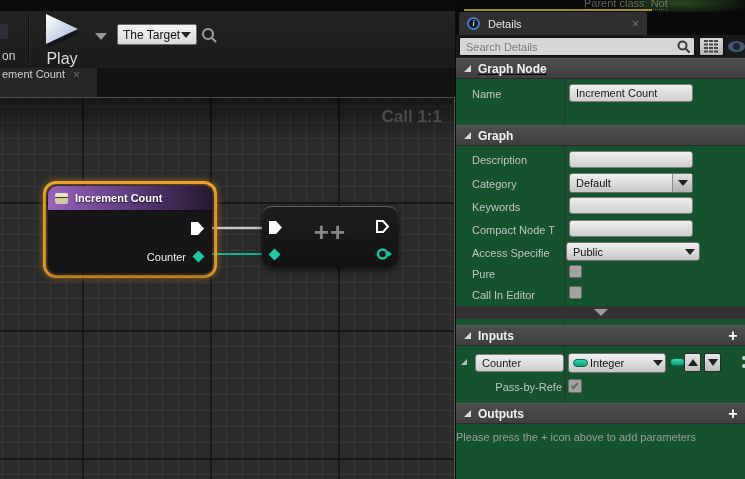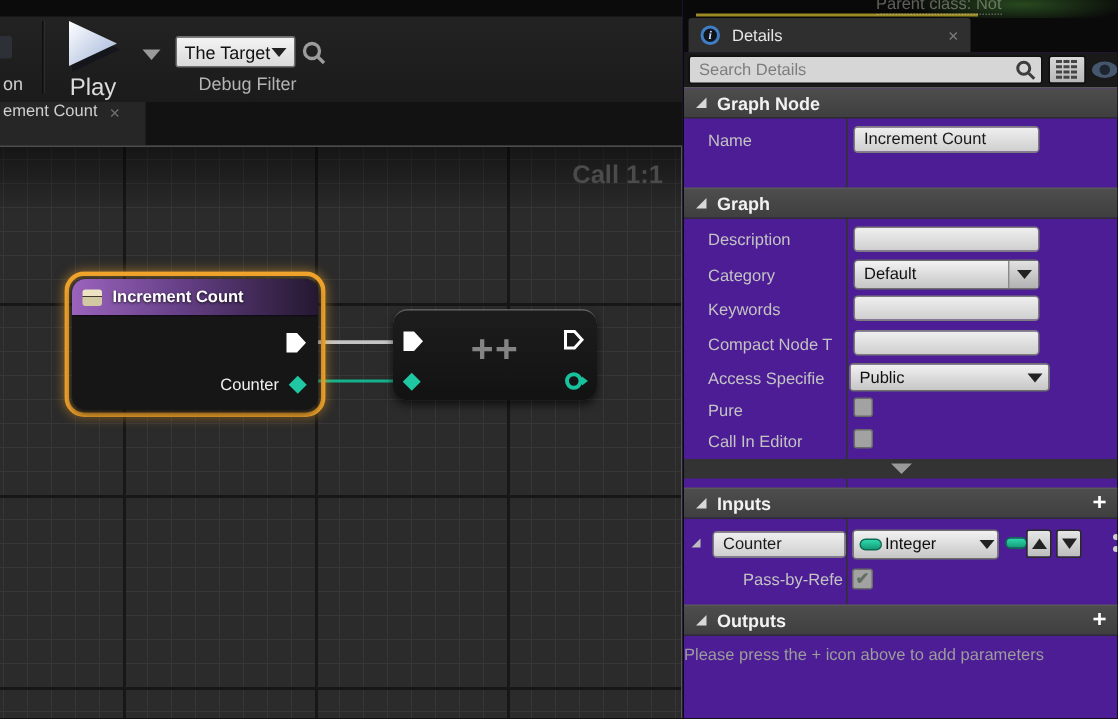--- a/index.html
+++ b/index.html
@@ -56,21 +56,21 @@
   .node-icon { width:13px; height:11px; border-radius:2px; background:linear-gradient(#ece3c2 0 4px, #3d382b 4px 5px, #d2c8a2 5px 100%); }
   .node1-title { color:#fff; font-size:11px; font-weight:bold; margin-left:7px; text-shadow:0 1px 2px rgba(0,0,0,.8); white-space:nowrap; }
   .exec-pin { width:15px; height:15px; }
   .counter-row { right:7px; bottom:10px; display:flex; align-items:center; gap:6px; }
   .counter-label { color:#efefef; font-size:11px; }
 
   .node2 { left:262px; top:108px; width:136px; height:61px; background:linear-gradient(#1d1d1d,#121212); border-radius:10px; border-top:1px solid #5e5e5e; box-shadow:0 3px 6px rgba(0,0,0,.6); }
   .pp-symbol { left:0; top:10px; width:136px; text-align:center; color:#848484; font-size:26px; font-weight:bold; letter-spacing:1px; }
 
   
-  .details { left:455px; top:0; width:290px; height:479px; background:#4c1d95; border-left:1px solid #0a0a0a; }
+  .details { left:455px; top:0; width:290px; height:479px; background:#14532d; border-left:1px solid #0a0a0a; }
   .dt-topstrip { left:0; top:0; width:290px; height:12px; background:#090909; overflow:hidden; }
   .dt-yellow-line { left:8px; top:9px; width:188px; height:2px; background:#9c8b24; }
   .dt-green-blob { left:150px; top:-10px; width:150px; height:26px; background:radial-gradient(ellipse at center, rgba(45,85,35,.85), rgba(45,85,35,0) 70%); border-radius:50%; }
   .dt-parent-text { left:128px; top:-3px; color:rgba(200,200,185,.45); font-size:11px; white-space:nowrap; border-bottom:1px dotted rgba(200,200,185,.4); }
   .dt-tabrow { left:0; top:12px; width:290px; height:23px; background:#0a0a0a; }
   .dt-tab { left:3px; top:0; width:188px; height:23px; background:#2f2f2f; border-radius:2px 2px 0 0; display:flex; align-items:center; padding:0 8px; cursor:pointer; }
   .info-icon { width:13px; height:13px; border-radius:50%; border:2px solid #3f7ec4; background:#10141c; color:#cfe2ff; font-size:8px; font-weight:bold; display:flex; align-items:center; justify-content:center; font-family:"Liberation Serif", serif; font-style:italic; }
   .dt-tab-label { color:#e6e6e6; font-size:11px; margin-left:8px; flex:1; }
   .dt-tab-close { color:#7a7a7a; font-size:12px; cursor:pointer; }
 
@@ -127,21 +127,20 @@
     </div>
     <div class="abs play-caret"></div>
     <div class="abs target-box">
       <span class="target-text">The Target</span>
       <span class="dark-caret"></span>
     </div>
     <svg class="abs" style="left:201px; top:27px;" width="17" height="17" viewBox="0 0 17 17">
       <circle cx="7" cy="7" r="5" fill="none" stroke="#9c9c9c" stroke-width="2.2"></circle>
       <line x1="11" y1="11" x2="15" y2="15" stroke="#9c9c9c" stroke-width="2.2"></line>
     </svg>
-    <div class="abs debug-filter-label">Debug Filter</div>
   </div>
 
   <div class="abs tabbar">
     <div class="abs graph-tab">
       <span class="graph-tab-label">ement Count</span>
       <span class="tab-close">×</span>
     </div>
   </div>
 
   <div class="abs graph">
@@ -228,21 +227,21 @@
               <rect x="5" y="10.5" width="4" height="2"></rect>
               <rect x="10" y="10.5" width="4" height="2"></rect>
           </g>
         </svg>
       </div>
       <div class="abs eye-icon"></div>
     </div>
 
     <div class="abs col-divider" style="top:58px; height:248px;"></div>
 
-    <div class="abs sect-header" style="top:58px;">
+    <div class="abs sect-header" style="top:58px;text-decoration:underline;">
       <span class="sect-tri"></span>
       <span class="sect-title">Graph Node</span>
     </div>
     <div class="abs row-label" style="left:16px; top:88px;">Name</div>
     <div class="abs field" style="left:113px; top:84px; width:124px;">Increment Count</div>
 
     <div class="abs sect-header" style="top:125px;">
       <span class="sect-tri"></span>
       <span class="sect-title">Graph</span>
     </div>

